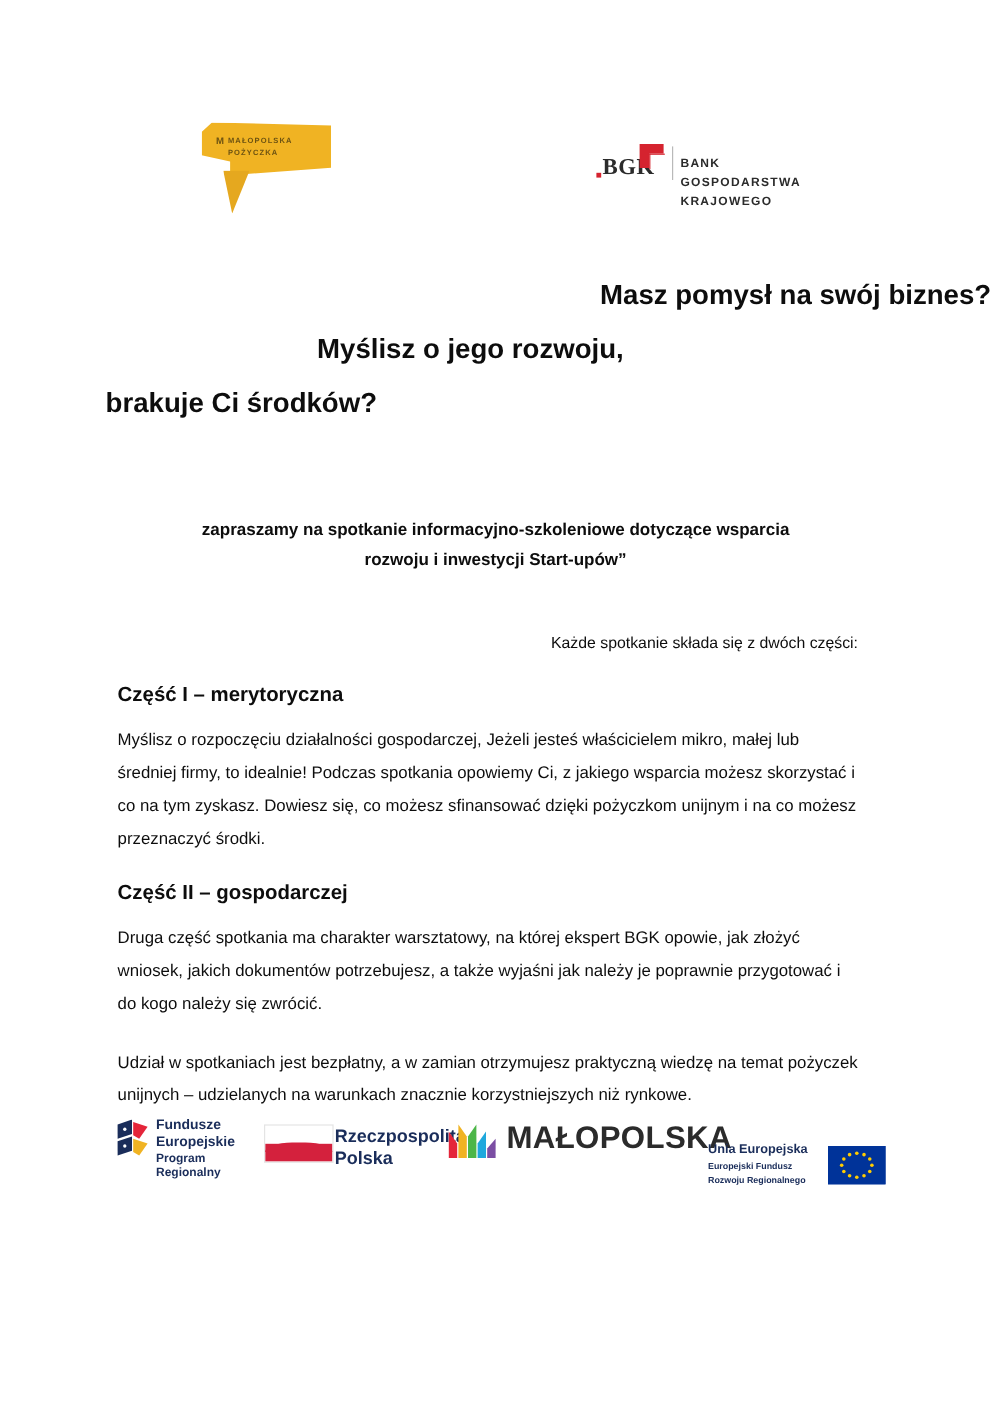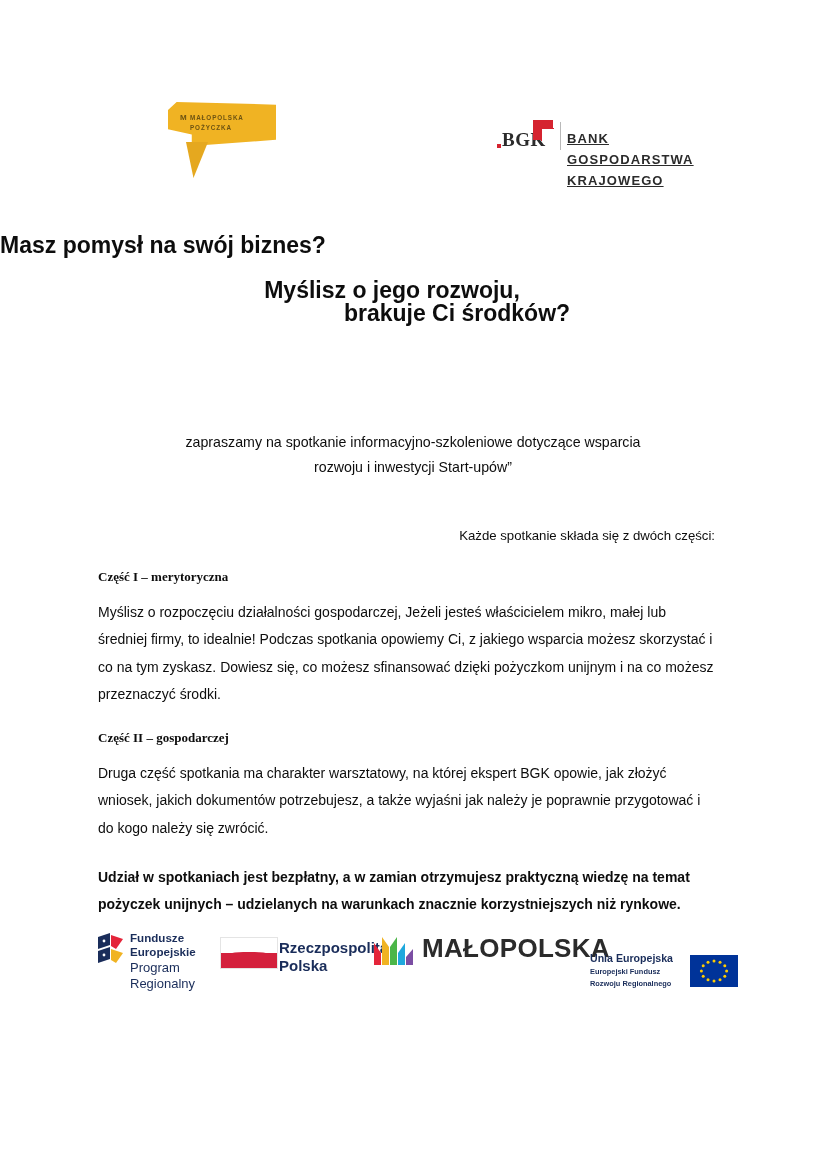--- a/index.html
+++ b/index.html
@@ -127,80 +127,77 @@
     left: 63px;
     top: 2px;
     width: 0.8px;
     height: 28px;
     background: #b9b9b9;
   }
   .bgk-sub {
     position: absolute;
     left: 70px;
     top: 9px;
-    font-size: 13px;
+    font-size: 10px;
     letter-spacing: 1.1px;
     color: #2b2b2b;
     line-height: 1.6;
     font-weight: bold;
-    text-decoration: underline;
   }
 
   
   .headline {
     position: absolute;
     top: 234px;
     left: 0;
     width: 826px;
     text-align: center;
     font-size: 23px;
     font-weight: bold;
     line-height: 1.0;
   }
-  .headline .l1 { display: block; text-align: left; }
+  .headline .l1 { display: block; text-align: right; margin-left: 48px; }
   .headline .l2 { display: block; text-align: center; margin-top: 22px; margin-left: -42px; }
-  .headline .l3 { display: block; text-align: center; margin-left: 88px; }
+  .headline .l3 { display: block; text-align: left; margin-top: 22px; margin-left: 88px; }
 
   .invite {
     position: absolute;
     top: 430px;
     left: 0;
     width: 826px;
     text-align: center;
     font-size: 14.2px;
-    font-weight: normal;
+    font-weight: bold;
     line-height: 1.75;
   }
 
   
   .body-text {
     position: absolute;
     top: 528px;
     left: 98px;
     width: 617px;
   }
   .intro {
     font-size: 13.2px;
     margin: 0 0 26px 0;
     text-align: right;
   }
   .sec-head {
-    font-size: 13px;
+    font-size: 17px;
     font-weight: bold;
     margin: 0 0 14px 0;
-    font-family: Liberation Serif, serif;
   }
   .para {
     font-size: 14px;
     line-height: 1.95;
     margin: 0 0 22px 0;
   }
   .para.tight {
     margin-bottom: 0;
-    font-weight: bold;
   }
 
   
   .footer-logos {
     position: absolute;
     top: 925px;
     left: 0;
     width: 738px;
     height: 62px;
   }
@@ -224,22 +221,22 @@
     position: absolute;
     left: 34px;
     top: 0px;
     font-size: 11.6px;
     font-weight: bold;
     color: #1a2d5a;
     line-height: 1.18;
   }
   .ffe-text .small {
     display: block;
-    font-size: 13px;
-    font-weight: normal;
+    font-size: 10px;
+    font-weight: bold;
     margin-top: 2px;
     color: #1a2d5a;
   }
 
   
   .rp {
     position: absolute;
     left: 220px;
     top: 6px;
     width: 130px;

